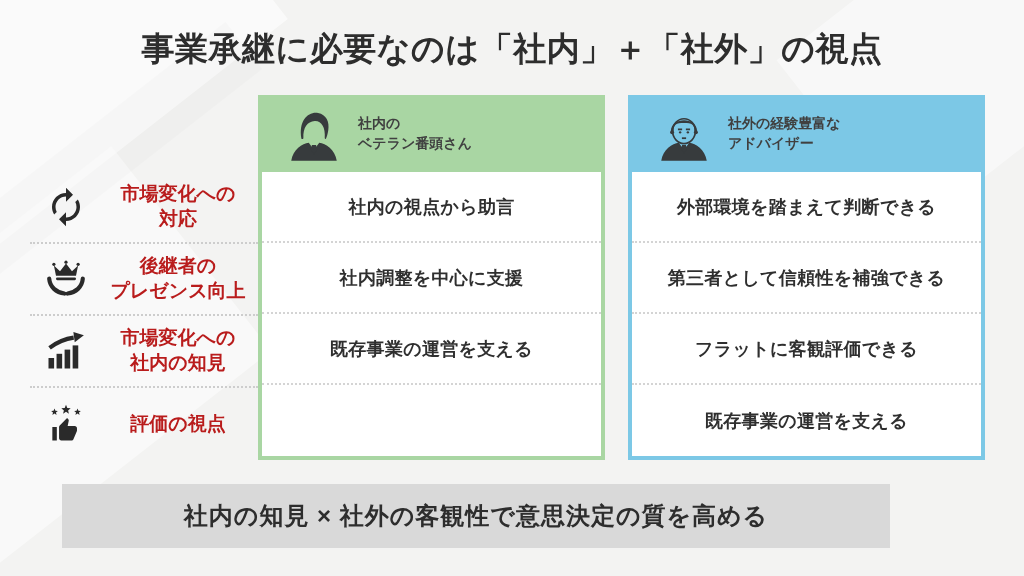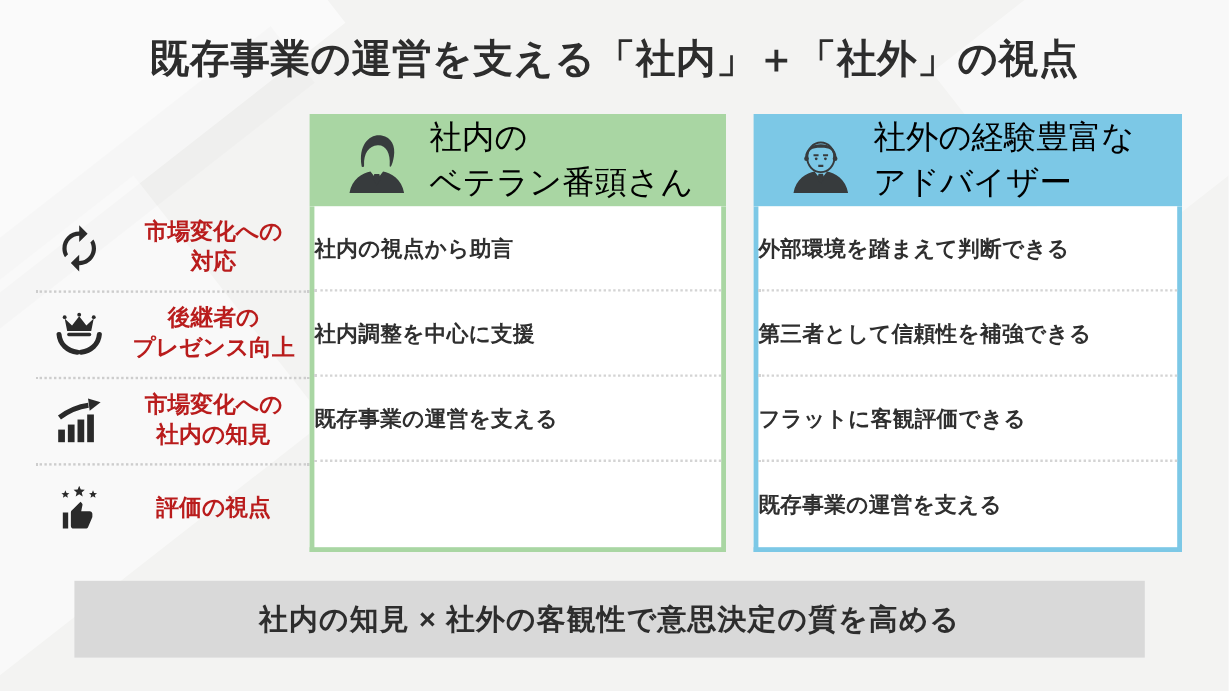--- a/index.html
+++ b/index.html
@@ -36,51 +36,51 @@
   
   .col { position:absolute; top:95px; }
   .col.green { left:258px; width:347px; --accent: var(--internal-accent, #a9d6a3); }
   .col.blue  { left:628px; width:357px; --accent: var(--external-accent, #7cc8e6); }
   .col-header {
     height:77px; background:var(--accent); box-sizing:border-box;
     display:flex; align-items:center; gap:16px; padding-left:28px;
   }
   .picon { flex:0 0 56px; width:56px; height:58px; color:#373b3d; }
   .picon svg { width:56px; height:58px; }
-  .htext { font-size:27px; font-weight:normal; line-height:1.4; color:#000000; }
+  .htext { font-size:14px; font-weight:bold; line-height:1.4; color:#404040; }
   .htext span { display:block; }
   .col-body {
     box-sizing:border-box; height:288px; background:#ffffff;
     border:4px solid var(--accent); border-top:none;
   }
   .cell {
     height:71px; box-sizing:border-box;
-    display:flex; align-items:center; 
+    display:flex; align-items:center; justify-content:center;
     font-size:18px; font-weight:bold; color:#2f2f2f; letter-spacing:.3px;
   }
   .cell.sep { border-bottom:2px dotted #d4d4d4; }
 
   .footer {
-    position:absolute; left:62px; top:484px; width:892px; height:64px;
+    position:absolute; left:62px; top:484px; width:828px; height:64px;
     background: var(--footer-bg, #d9d9d9);
     display:flex; align-items:center; justify-content:center;
     font-size:24px; font-weight:bold; letter-spacing:1px; color:#2d2d2d;
   }
 </style>
 </head>
 <body>
 
 <div class="canvas" style="--background: #f3f3f2; --internal-accent: #a9d6a3; --external-accent: #7cc8e6; --footer-bg: #d9d9d9; --text: #2d2d2d;">
 
   <div class="tex tex1"></div>
   <div class="tex tex2"></div>
   <div class="tex tex3"></div>
   <div class="tex tex4"></div>
 
-  <div class="title">既存事業の運営を支える「社内」＋「社外」の視点</div>
+  <div class="title">事業承継に必要なのは「社内」＋「社外」の視点</div>
 
   <div class="labels">
 
     <div class="label-row sep">
       <span class="licon">
         <svg viewBox="0 0 24 24" fill="currentColor" aria-hidden="true">
           <path d="M12 6v3l4-4-4-4v3c-4.42 0-8 3.58-8 8 0 1.57.46 3.03 1.24 4.26L6.7 14.8c-.45-.83-.7-1.79-.7-2.8 0-3.31 2.69-6 6-6zm6.76 1.74L17.3 9.2c.44.84.7 1.79.7 2.8 0 3.31-2.69 6-6 6v-3l-4 4 4 4v-3c4.42 0 8-3.58 8-8 0-1.57-.46-3.03-1.24-4.26z"></path>
         </svg>
       </span>
       <div class="ltext">

